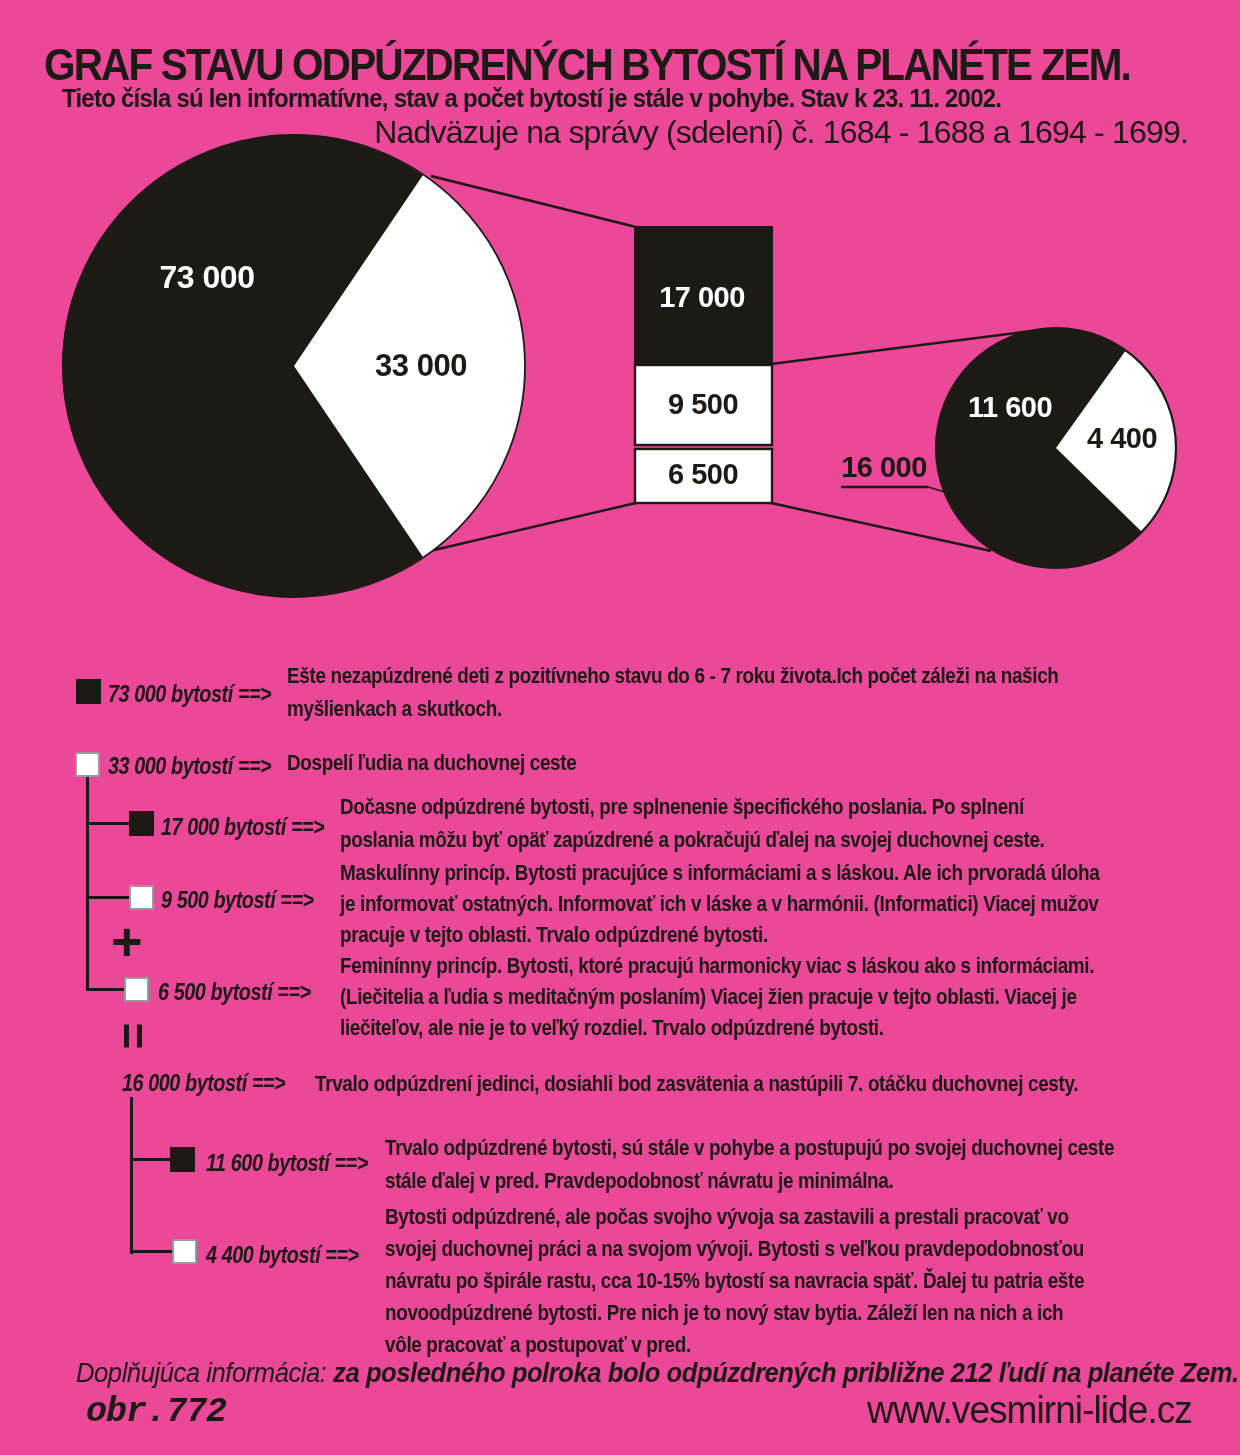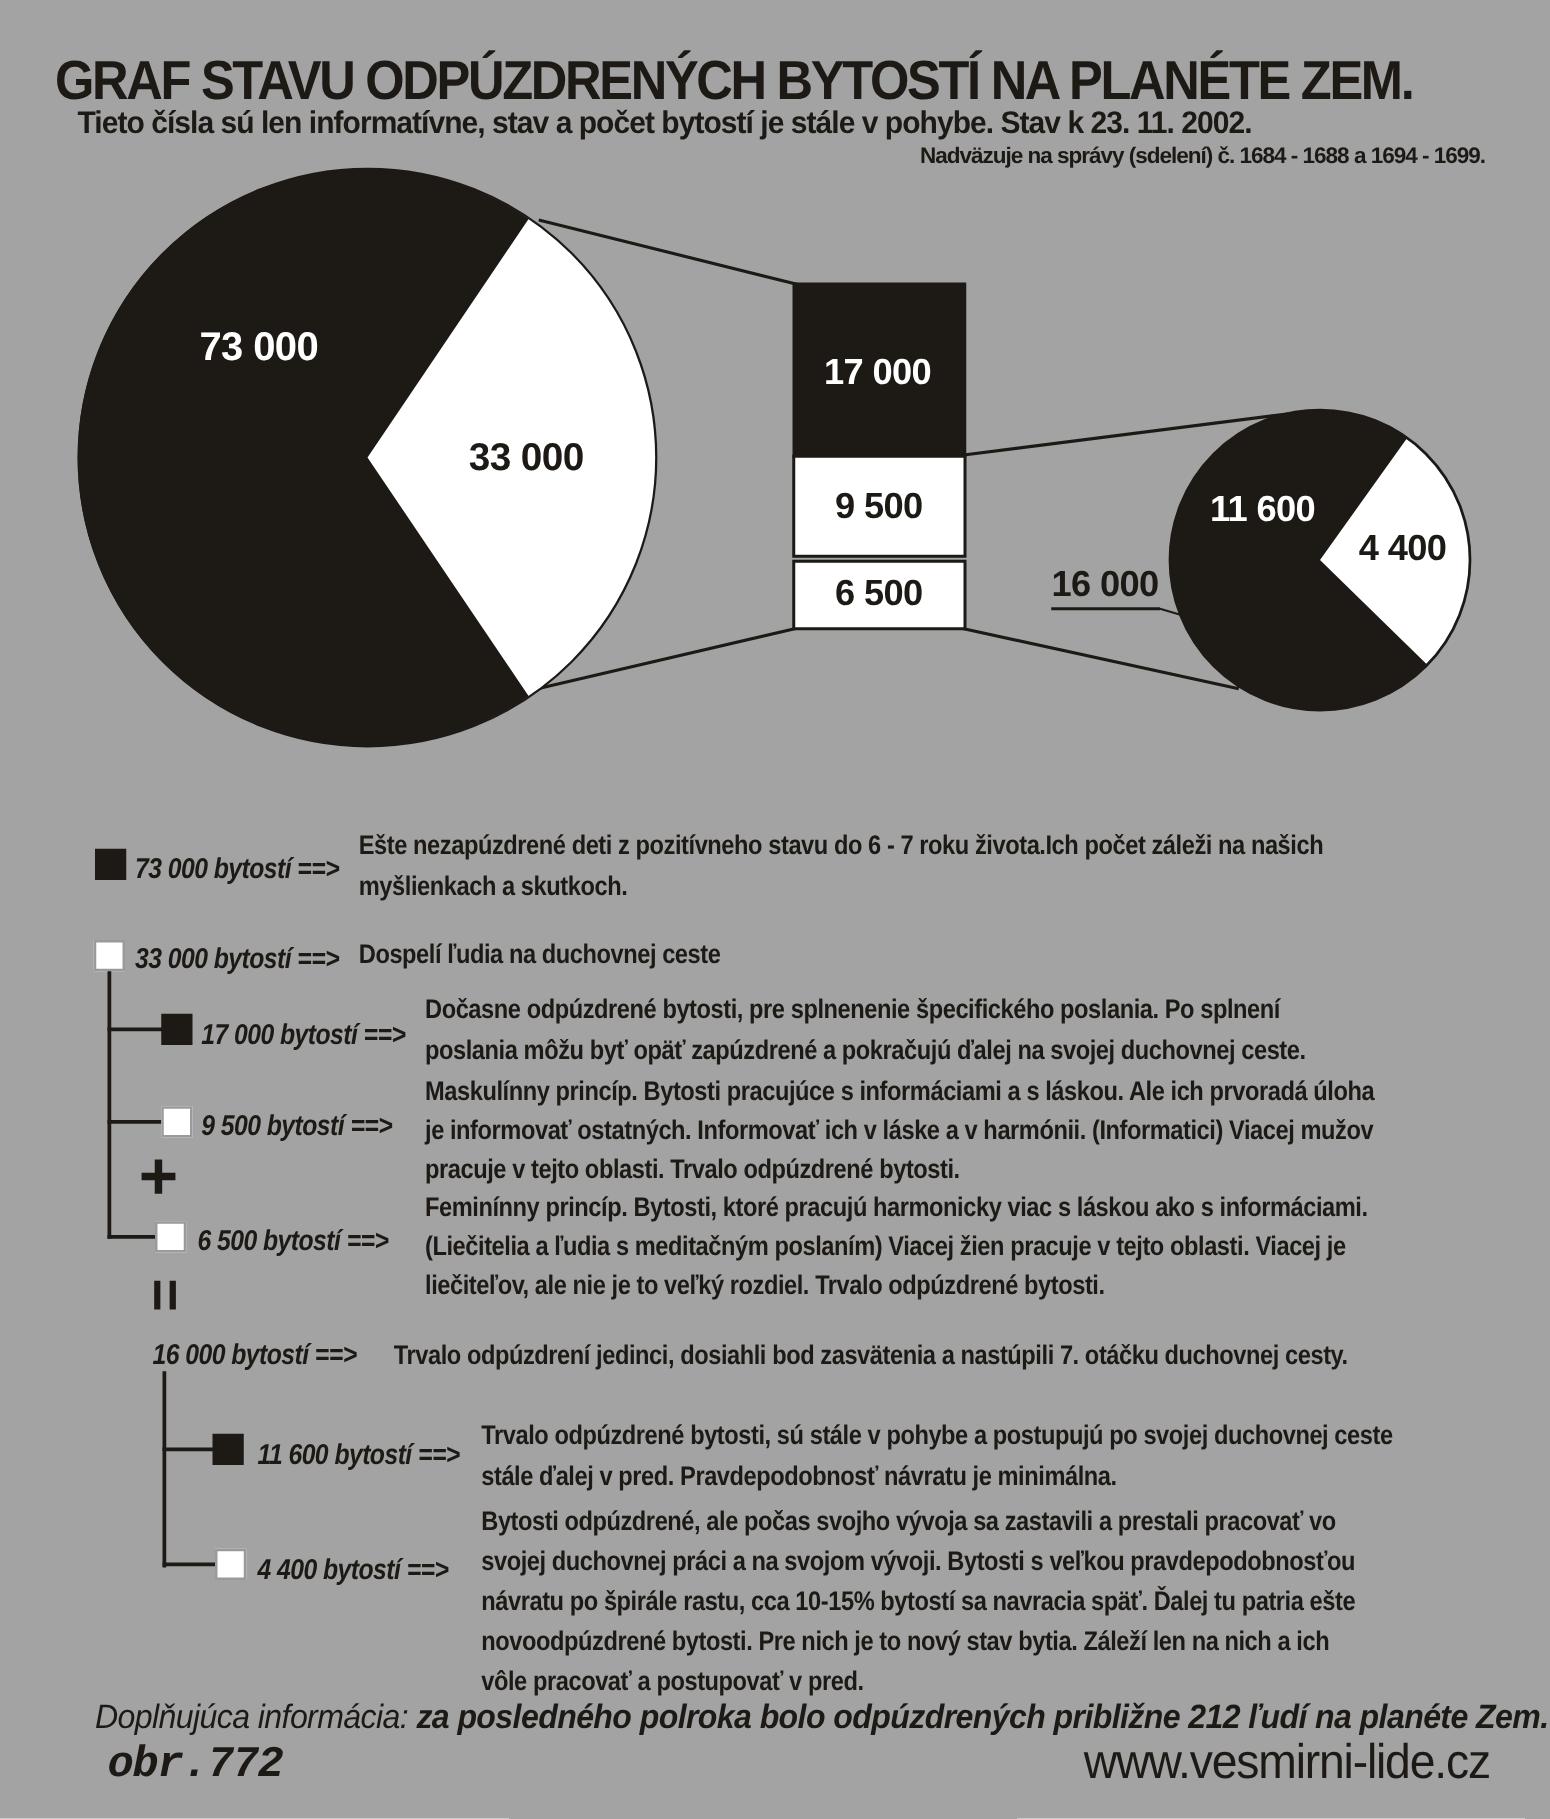--- a/index.html
+++ b/index.html
@@ -1,23 +1,23 @@
 <!DOCTYPE html>
 <html><head>
 <meta charset="utf-8">
 <style>
   html,body{margin:0;padding:0;background:#fff;}
-  .page{position:relative;width:1240px;height:1455px;background:#a3a3a3;overflow:hidden;
+  .page{position:relative;width:1240px;height:1455px;background:#ec4899;overflow:hidden;
         font-family:"Liberation Sans","DejaVu Sans",sans-serif;color:#1d1a16;}
   .abs{position:absolute;}
   .title{font-weight:bold;font-size:44px;letter-spacing:-2px;white-space:nowrap;
          transform:scaleX(0.92);transform-origin:left center;}
   .subtitle{font-weight:bold;font-size:25px;letter-spacing:-0.8px;white-space:nowrap;
             transform:scaleX(0.96);transform-origin:left center;}
-  .refline{font-weight:bold;font-size:18px;letter-spacing:-0.8px;white-space:nowrap;text-align:right;}
+  .refline{font-weight:normal;font-size:32px;letter-spacing:-0.8px;white-space:nowrap;text-align:right;}
   .sq{position:absolute;width:25px;height:25px;box-sizing:border-box;}
   .sq.black{background:#1d1a16;}
   .sq.white{background:#fff;border:2px solid #9a9a9a;}
   .lg-label{position:absolute;font-style:italic;font-weight:bold;font-size:23px;letter-spacing:-0.5px;
             white-space:nowrap;transform:scaleX(0.86);transform-origin:left top;}
   .lg-desc{position:absolute;font-weight:bold;font-size:21.5px;letter-spacing:-0.4px;
            white-space:pre-line;transform:scaleX(0.88);transform-origin:left top;line-height:32px;}
   .lh33{line-height:33px;} .lh31{line-height:31px;} .lh32{line-height:32px;}
   .tline{position:absolute;background:#1d1a16;}
   .op-plus{position:absolute;font-weight:bold;font-size:54px;line-height:48px;}

